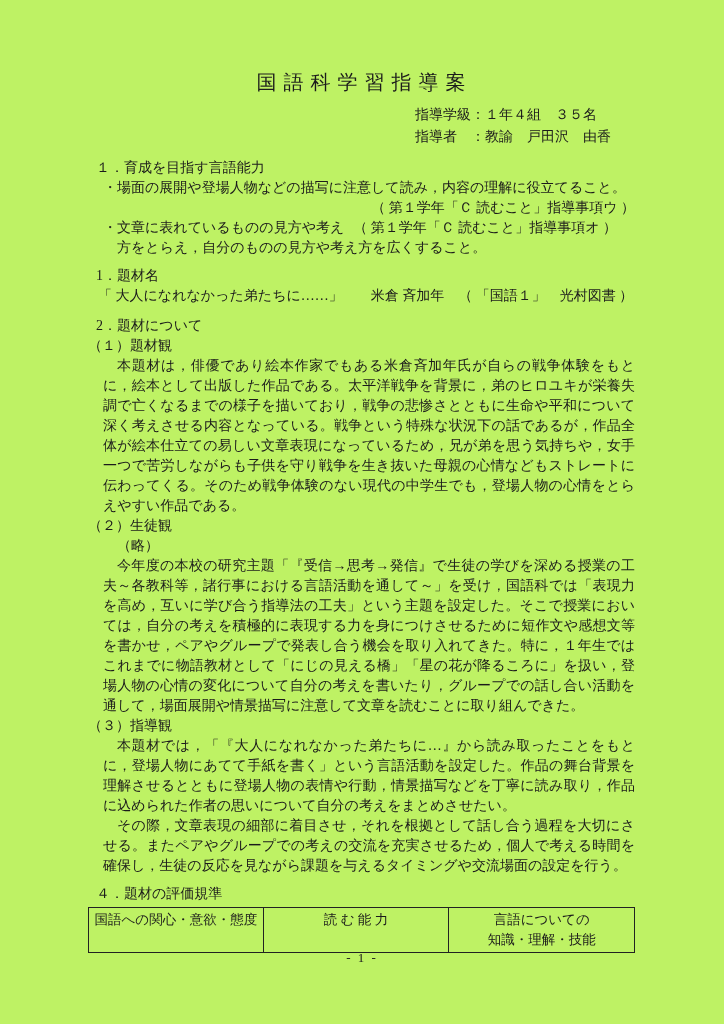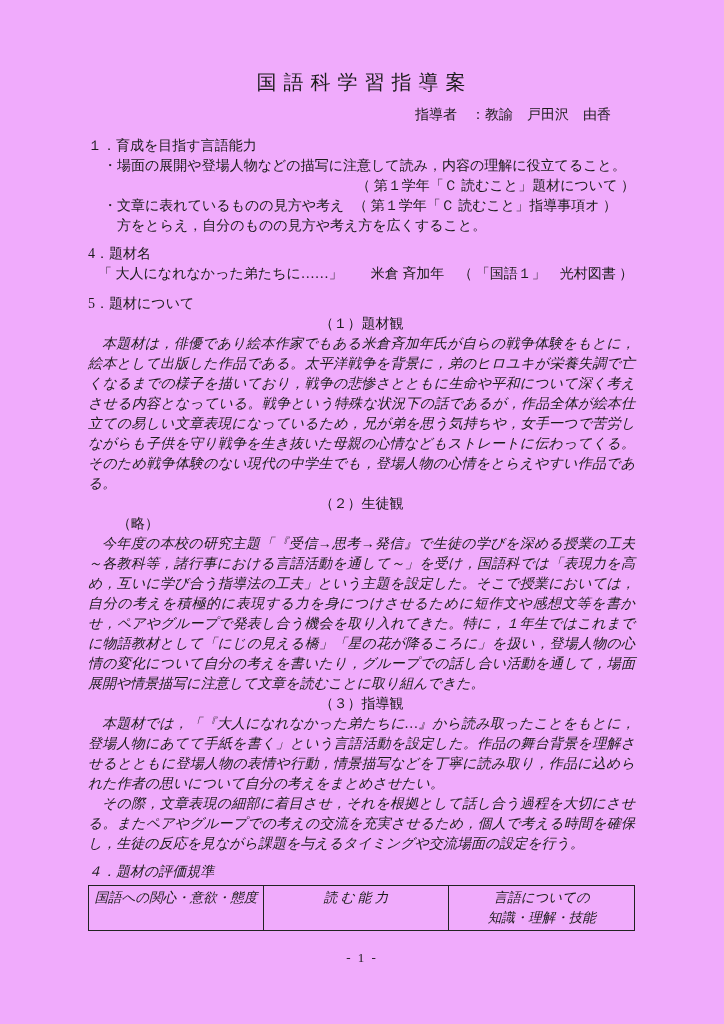--- a/index.html
+++ b/index.html
@@ -1,63 +1,63 @@
 <!DOCTYPE html>
 <html lang="ja"><head>
 <meta charset="utf-8">
 <style>
   * { margin:0; padding:0; box-sizing:border-box; }
   html, body { background:#ffffff; }
   .page {
     position:relative;
     width:724px; height:1024px;
     margin:0 auto;
-    background:#f0abfc;
+    background:#bef264;
     color:#1b1b1b;
     font-family:"Liberation Serif","DejaVu Serif",serif;
     font-size:14px;
     line-height:20px;
     padding:68px 89px 0 88px;
     overflow:hidden;
   }
   .doc-title {
     text-align:center;
     font-size:20px;
     font-weight:normal;
     letter-spacing:1px;
     line-height:28px;
     white-space:pre;
   }
   .meta { margin:8px 0 0 327px; line-height:22px; }
   .meta-line { white-space:pre; }
 
   .sec { margin-top:10px; }
   .sec-s2 { margin-top:8px; }
-  .sec-s4 { margin-top:8px;font-style:italic; }
+  .sec-s4 { margin-top:8px; }
 
-  .sec-heading { margin-left:0; }
-  .sub-heading { margin-left:0;text-align:center; }
+  .sec-heading { margin-left:8px; }
+  .sub-heading { margin-left:0; }
   .note-line   { margin-left:29px; }
 
   .bullet {
     margin-left:29px;
     text-indent:-14px;
   }
   .ref-line {
     text-align:right;
   }
   .ref-float {
     float:right;
     margin-right:18px;
     text-indent:0;
   }
   .para {
+    margin-left:15px;
     text-indent:1em;
     text-align:justify;
-    font-style:italic;
   }
   .work-line { margin-left:10px; white-space:pre; }
 
   table.criteria {
     width:100%;
     border-collapse:collapse;
     margin-top:3px;
     table-layout:fixed;
     border-radius:18px;
   }
@@ -85,39 +85,40 @@
   }
 </style>
 </head>
 <body>
 
 <div class="page">
 
   <h1 class="doc-title">国 語 科 学 習 指 導 案</h1>
 
   <div class="meta">
+    <div class="meta-line">指導学級：１年４組　３５名</div>
     <div class="meta-line">指導者　：教諭　戸田沢　由香</div>
   </div>
 
   <div class="sec">
     <div class="sec-heading">１．育成を目指す言語能力</div>
     <div class="bullet">・場面の展開や登場人物などの描写に注意して読み，内容の理解に役立てること。</div>
-    <div class="ref-line">（ 第１学年「Ｃ 読むこと」題材について ）</div>
+    <div class="ref-line">（ 第１学年「Ｃ 読むこと」指導事項ウ ）</div>
     <div class="bullet">
       <span class="ref-float">（ 第１学年「Ｃ 読むこと」指導事項オ ）</span><span>・文章に表れているものの見方や考え方をとらえ，自分のものの見方や考え方を広くすること。</span>
     </div>
   </div>
 
   <div class="sec sec-s2">
-    <div class="sec-heading">4．題材名</div>
+    <div class="sec-heading">1．題材名</div>
     <div class="work-line">「 大人になれなかった弟たちに……」　　米倉 斉加年　（ 「国語１」　光村図書 ）</div>
   </div>
 
   <div class="sec">
-    <div class="sec-heading">5．題材について</div>
+    <div class="sec-heading">2．題材について</div>
 
     <div class="sub-heading">（１）題材観</div>
     <div class="para">本題材は，俳優であり絵本作家でもある米倉斉加年氏が自らの戦争体験をもとに，絵本として出版した作品である。太平洋戦争を背景に，弟のヒロユキが栄養失調で亡くなるまでの様子を描いており，戦争の悲惨さとともに生命や平和について深く考えさせる内容となっている。戦争という特殊な状況下の話であるが，作品全体が絵本仕立ての易しい文章表現になっているため，兄が弟を思う気持ちや，女手一つで苦労しながらも子供を守り戦争を生き抜いた母親の心情などもストレートに伝わってくる。そのため戦争体験のない現代の中学生でも，登場人物の心情をとらえやすい作品である。</div>
 
     <div class="sub-heading">（２）生徒観</div>
     <div class="note-line">（略）</div>
     <div class="para">今年度の本校の研究主題「『受信→思考→発信』で生徒の学びを深める授業の工夫～各教科等，諸行事における言語活動を通して～」を受け，国語科では「表現力を高め，互いに学び合う指導法の工夫」という主題を設定した。そこで授業においては，自分の考えを積極的に表現する力を身につけさせるために短作文や感想文等を書かせ，ペアやグループで発表し合う機会を取り入れてきた。特に，１年生ではこれまでに物語教材として「にじの見える橋」「星の花が降るころに」を扱い，登場人物の心情の変化について自分の考えを書いたり，グループでの話し合い活動を通して，場面展開や情景描写に注意して文章を読むことに取り組んできた。</div>
 
     <div class="sub-heading">（３）指導観</div>
     <div class="para">本題材では，「『大人になれなかった弟たちに…』から読み取ったことをもとに，登場人物にあてて手紙を書く」という言語活動を設定した。作品の舞台背景を理解させるとともに登場人物の表情や行動，情景描写などを丁寧に読み取り，作品に込められた作者の思いについて自分の考えをまとめさせたい。</div>

